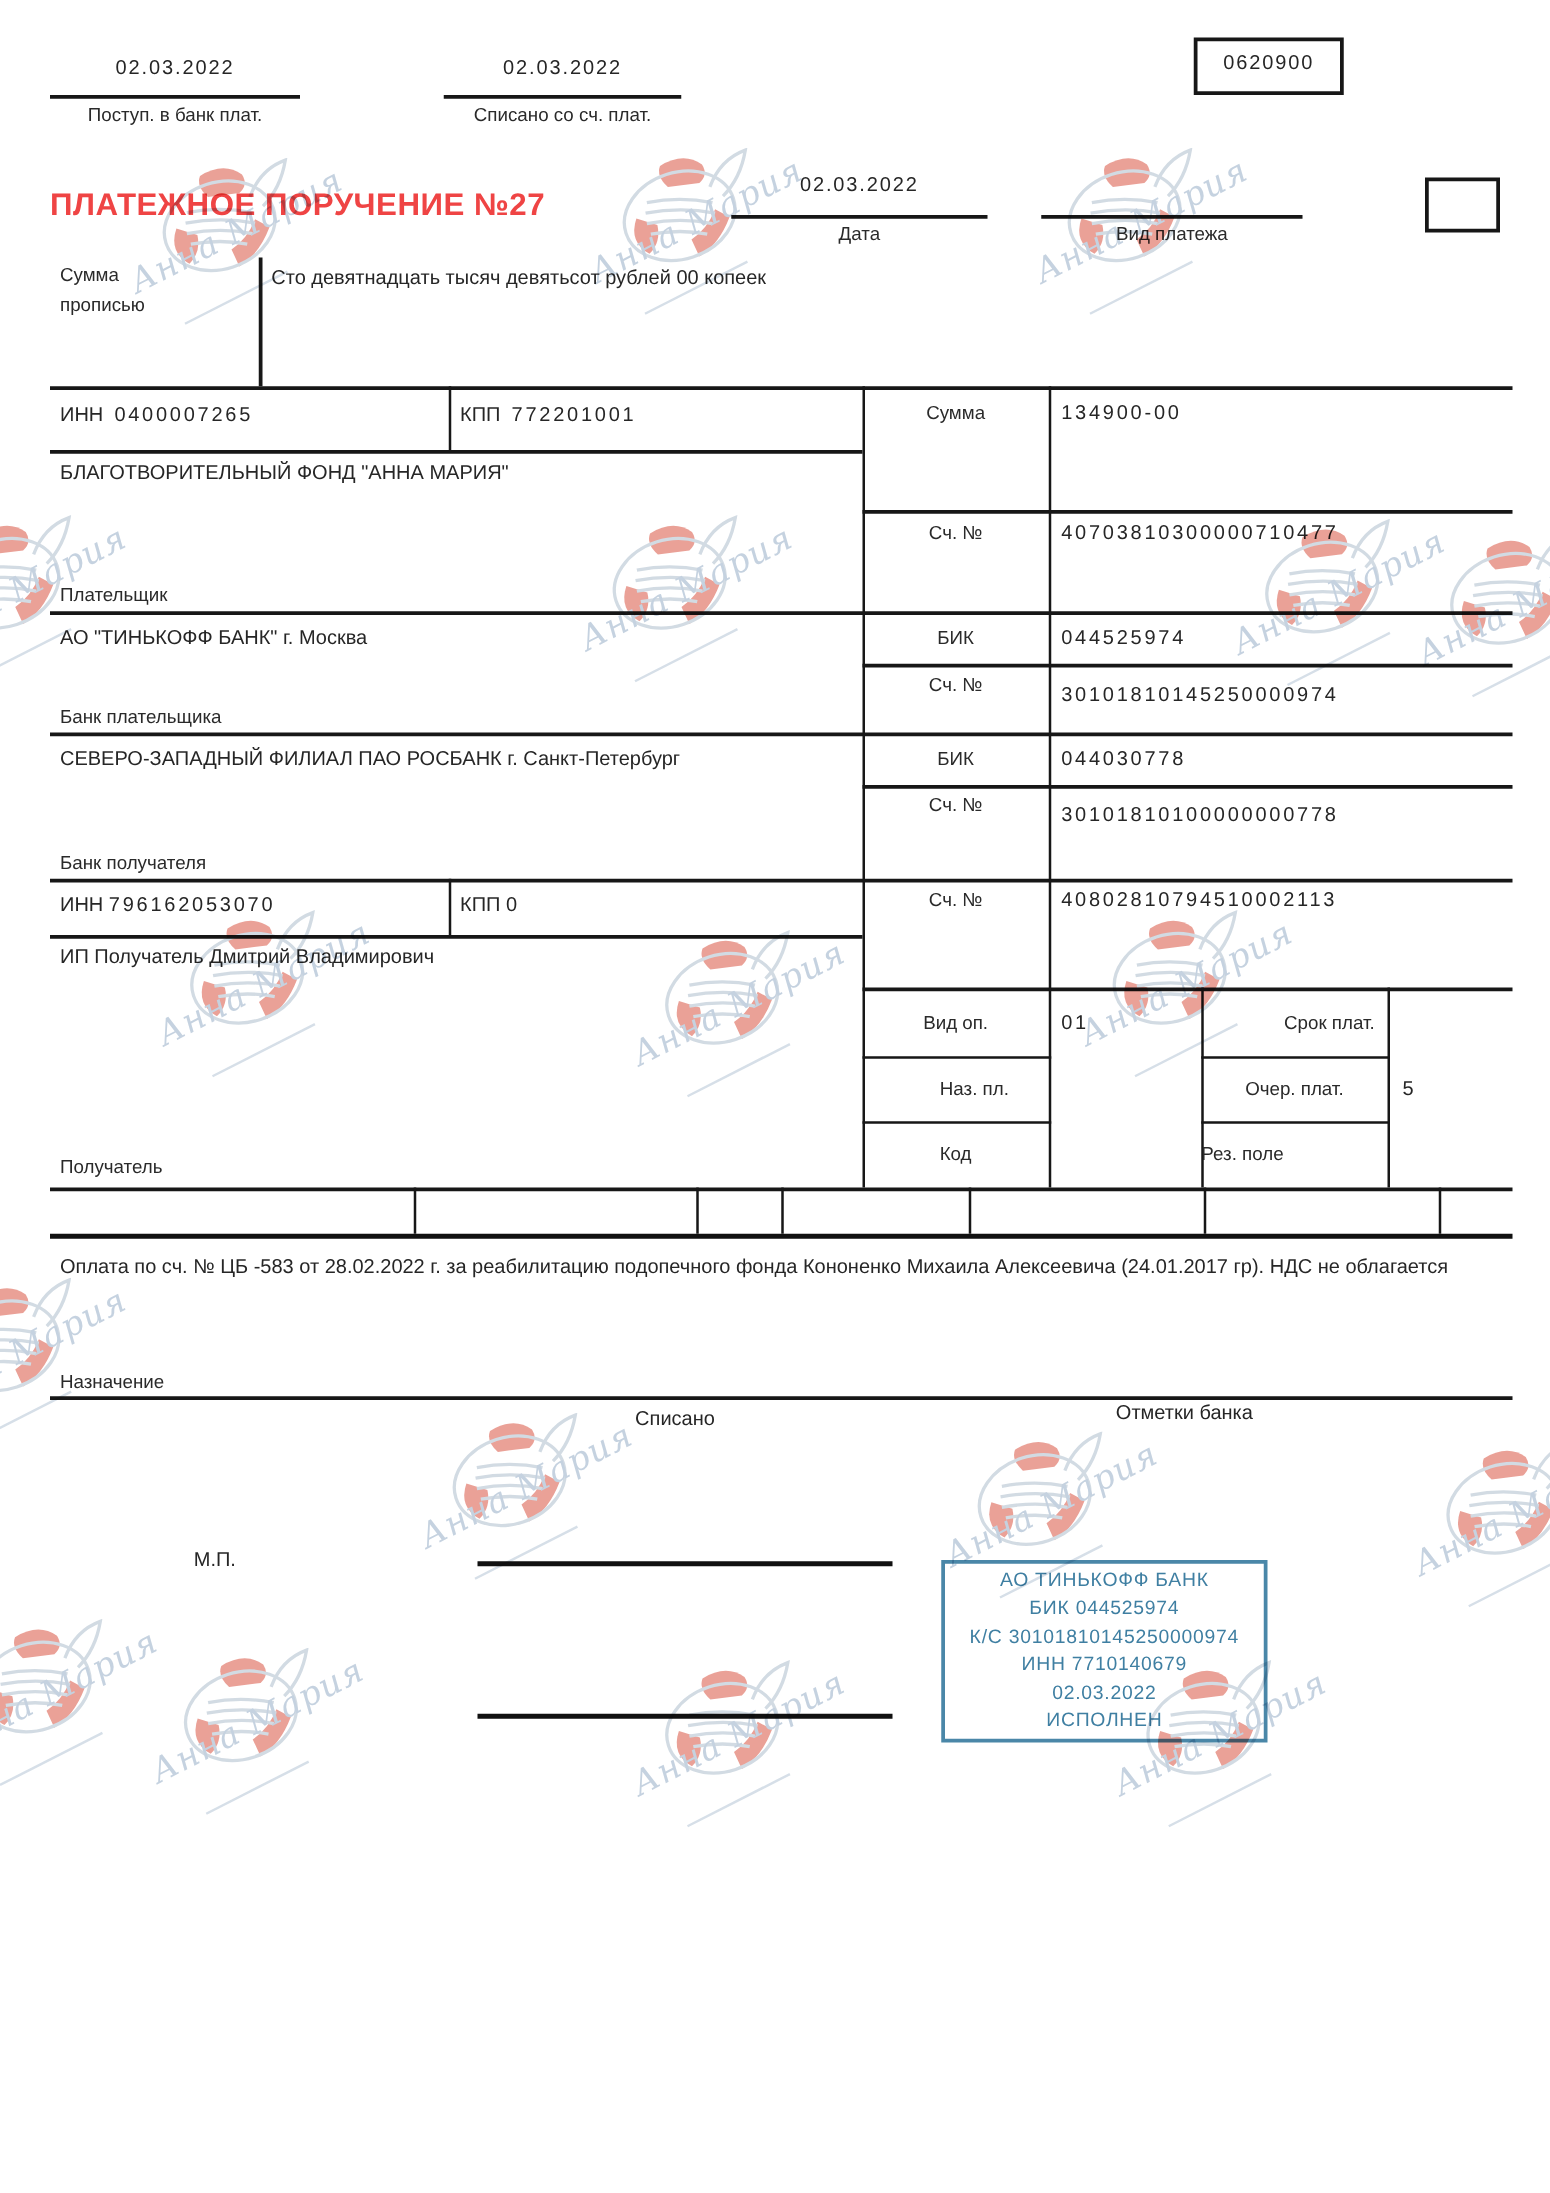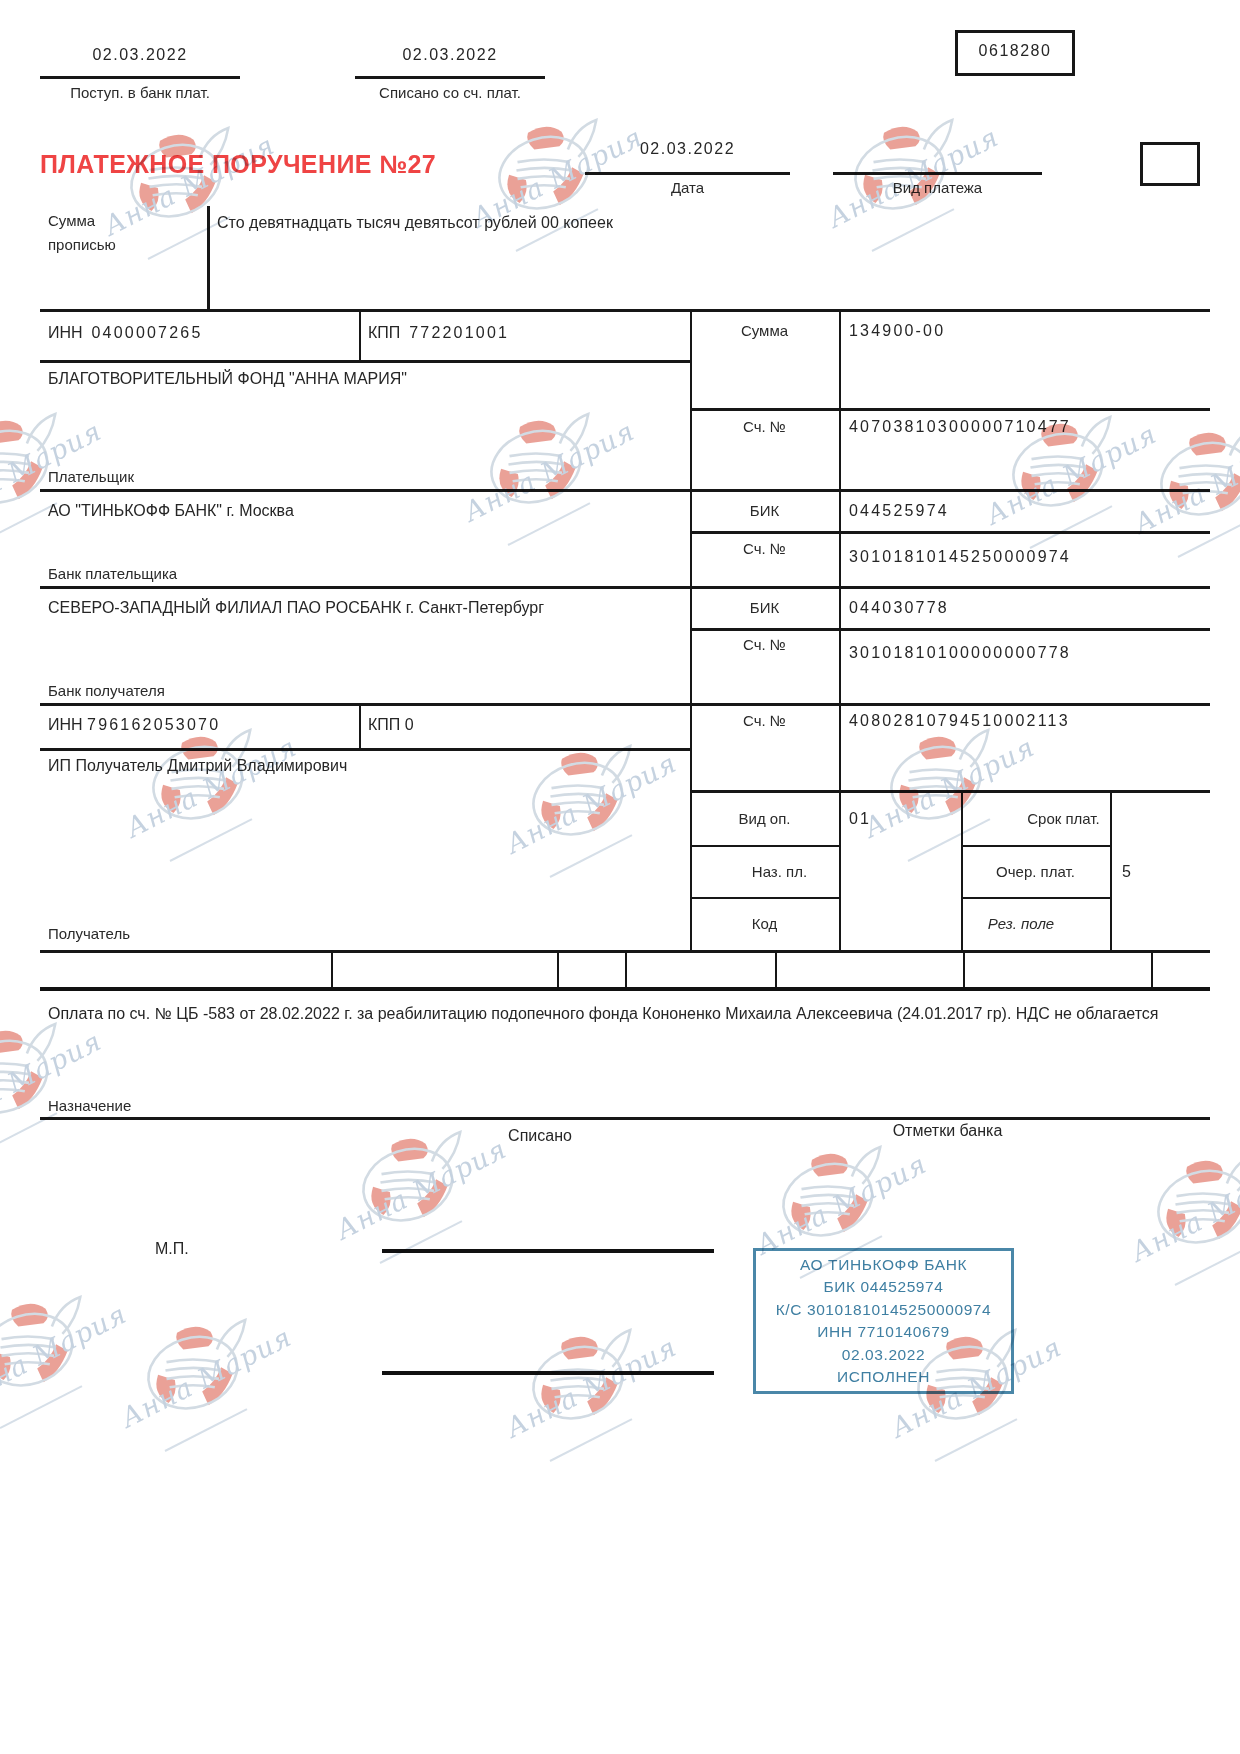--- a/index.html
+++ b/index.html
@@ -68,21 +68,21 @@
 
     <div class="abs val date ctr" style="left:40px;top:46px;width:200px;">02.03.2022</div>
     <div class="hl" style="left:40px;width:200px;top:76px;"></div>
     <div class="abs lbl ctr" style="left:40px;top:84px;width:200px;">Поступ. в банк плат.</div>
 
     <div class="abs val date ctr" style="left:355px;top:46px;width:190px;">02.03.2022</div>
     <div class="hl" style="left:355px;width:190px;top:76px;"></div>
     <div class="abs lbl ctr" style="left:355px;top:84px;width:190px;">Списано со сч. плат.</div>
 
     <div class="box" style="left:955px;top:30px;width:114px;height:40px;"></div>
-    <div class="abs val date ctr" style="left:955px;top:42px;width:120px;">0618280</div>
+    <div class="abs val date ctr" style="left:955px;top:42px;width:120px;">0620900</div>
 
     <div class="abs title" style="left:40px;top:150px;">ПЛАТЕЖНОЕ ПОРУЧЕНИЕ №27</div>
 
     <div class="abs val date ctr" style="left:585px;top:140px;width:205px;">02.03.2022</div>
     <div class="hl" style="left:585px;width:205px;top:172px;"></div>
     <div class="abs lbl ctr" style="left:585px;top:179px;width:205px;">Дата</div>
 
     <div class="hl" style="left:833px;width:209px;top:172px;"></div>
     <div class="abs lbl ctr" style="left:833px;top:179px;width:209px;">Вид платежа</div>
 
@@ -164,21 +164,21 @@
     <div class="abs val" style="left:48px;top:757px;">ИП Получатель Дмитрий Владимирович</div>
     <div class="abs lbl" style="left:48px;top:925px;">Получатель</div>
 
     <div class="abs lbl ctr" style="left:690px;top:810px;width:149px;">Вид оп.</div>
     <div class="abs val num" style="left:849px;top:810px;">01</div>
     <div class="abs lbl ctr" style="left:961px;top:810px;width:149px;padding-left:28px;">Срок плат.</div>
     <div class="abs lbl ctr" style="left:690px;top:863px;width:179px;">Наз. пл.</div>
     <div class="abs lbl ctr" style="left:961px;top:863px;width:149px;">Очер. плат.</div>
     <div class="abs val" style="left:1122px;top:863px;">5</div>
     <div class="abs lbl ctr" style="left:690px;top:915px;width:149px;">Код</div>
-    <div class="abs lbl ctr" style="left:961px;top:915px;width:120px;font-style:italic;">Рез. поле</div>
+    <div class="abs lbl ctr" style="left:934px;top:915px;width:120px;">Рез. поле</div>
 
     <div class="abs val wrap" style="left:48px;top:1000px;width:1120px;">Оплата по сч. № ЦБ -583 от 28.02.2022 г. за реабилитацию подопечного фонда Кононенко Михаила Алексеевича  (24.01.2017 гр). НДС не облагается</div>
     <div class="abs lbl" style="left:48px;top:1097px;">Назначение</div>
     <div class="hl" style="left:40px;width:1170px;top:1117px;"></div>
 
     <div class="abs val ctr" style="left:455px;top:1127px;width:170px;">Списано</div>
     <div class="abs val ctr" style="left:860px;top:1122px;width:175px;">Отметки банка</div>
     <div class="abs val" style="left:155px;top:1240px;">М.П.</div>
     <div class="hl4" style="left:382px;width:332px;top:1249px;"></div>
     <div class="hl4" style="left:382px;width:332px;top:1371px;"></div>

